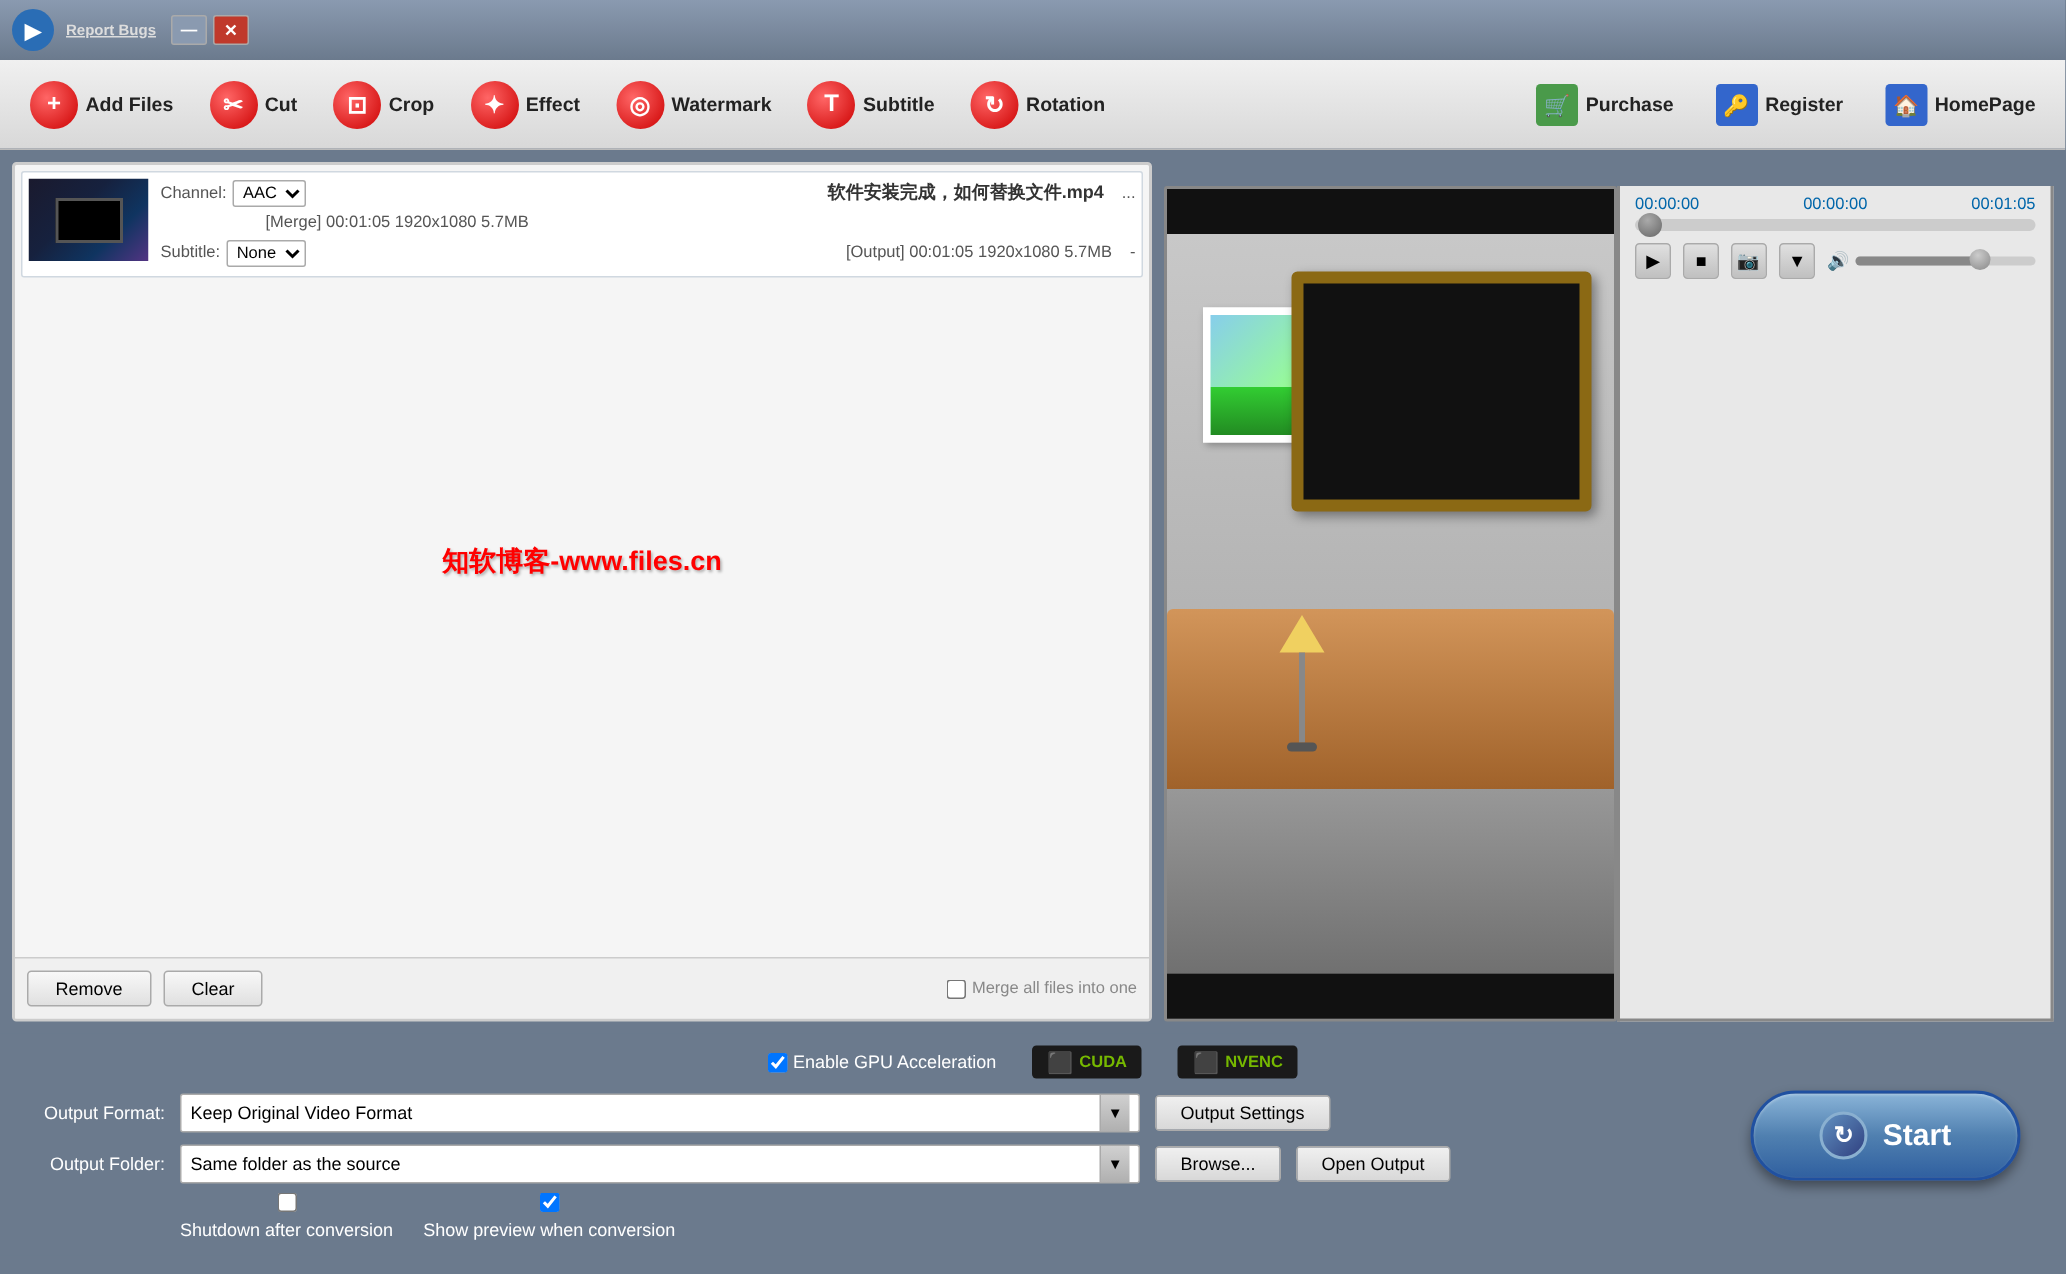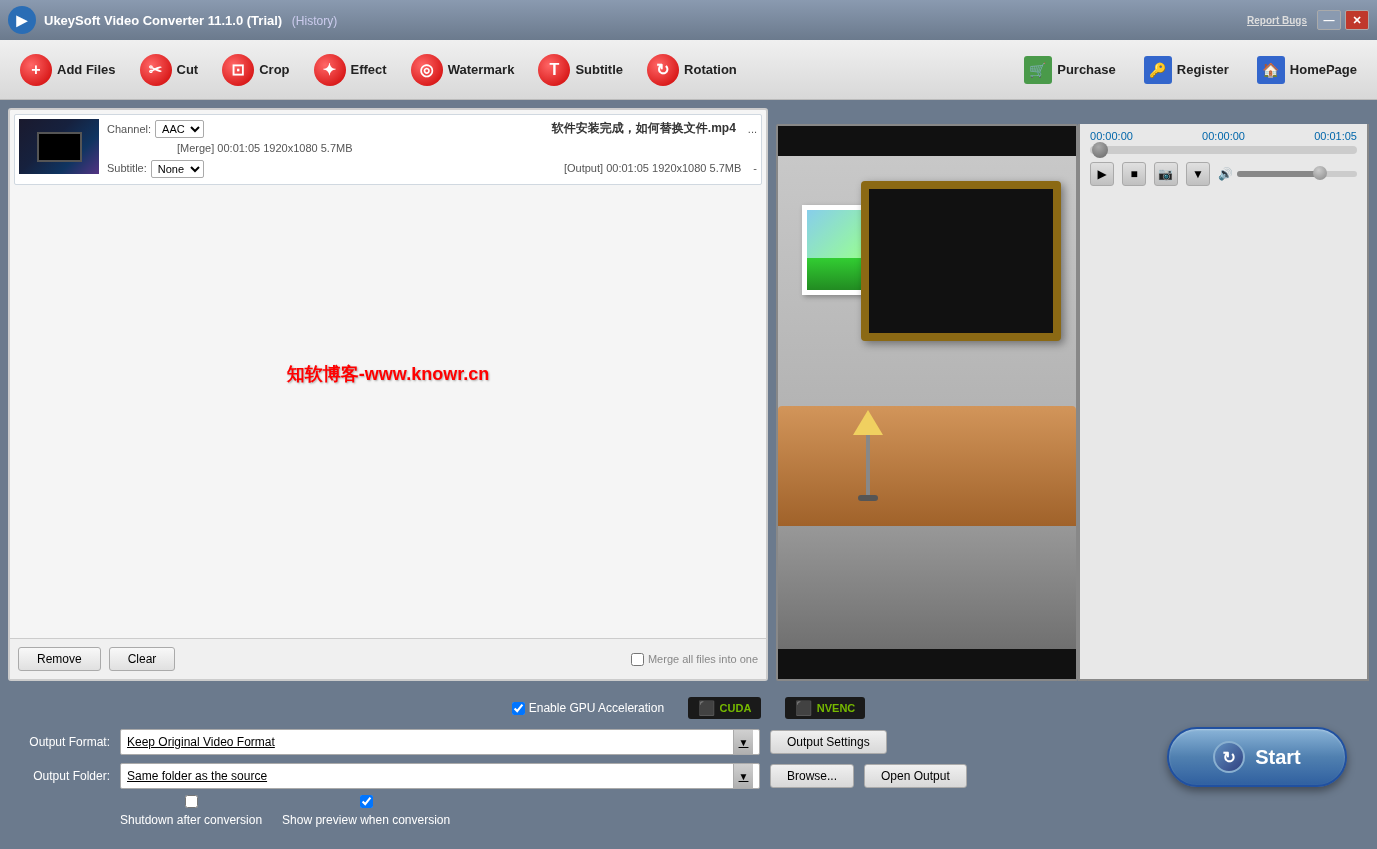--- a/index.html
+++ b/index.html
@@ -383,21 +383,20 @@
     .output-input {
       flex: 0 0 640px;
       height: 26px;
       background: #fff;
       border: 1px solid #aaa;
       border-radius: 2px;
       padding: 0 6px;
       font-size: 12px;
       display: flex; align-items: center;
       position: relative;
-      text-decoration: underline;
     }
     .output-input span { flex: 1; }
     .output-input .dropdown-arrow {
       width: 20px; height: 100%;
       background: linear-gradient(to bottom, #d0d0d0, #b0b0b0);
       border-left: 1px solid #aaa;
       display: flex; align-items: center; justify-content: center;
       cursor: pointer; font-size: 10px;
     }
     .output-btn {
@@ -450,24 +449,20 @@
       padding: 8px 10px 10px;
       background: #6b7a8d;
     }
   </style>
 </head>
 <body>
 
 <div id="titlebar">
   <div class="logo">
     <span>▶</span>
-  </div>
-  <div class="title-text">
-    <span>UkeySoft Video Converter 11.1.0 (Trial)</span>
-    <span class="title-history">(History)</span>
   </div>
   <span style="color:#ddd;font-size:10px;margin-right:10px;cursor:pointer;text-decoration:underline;">Report Bugs</span>
   <div class="win-btns">
     <div class="win-btn">—</div>
     <div class="win-btn close">✕</div>
   </div>
 </div>
 
 <div id="toolbar">
   <div class="toolbar-btn">
@@ -545,21 +540,21 @@
                 <option>None</option>
               </select>
               <span style="flex:1"></span>
               <span class="file-meta" style="margin-right:8px;">[Output] 00:01:05  1920x1080  5.7MB</span>
               <span class="file-meta">-</span>
             </div>
           </div>
         </div>
       </div>
 
-      <div class="watermark-text">知软博客-www.knowr.cn</div>
+      <div class="watermark-text">知软博客-www.files.cn</div>
     </div>
     <div class="file-list-buttons">
       <button>Remove</button>
       <button>Clear</button>
       <div class="merge-check">
         <input type="checkbox" style="">
         <span>Merge all files into one</span>
       </div>
     </div>
   </div>

